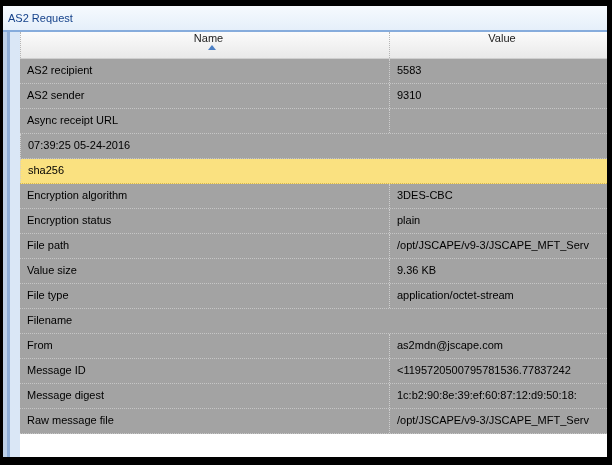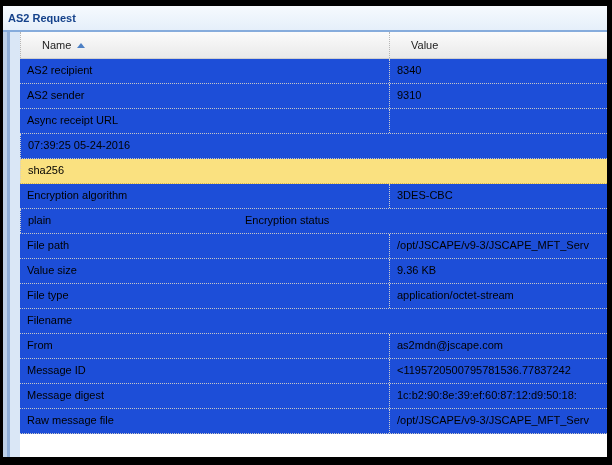--- a/index.html
+++ b/index.html
@@ -27,21 +27,21 @@
     flex: none;
     height: 24px;
     background: linear-gradient(to bottom, #F6FAFE, #E5EFFA);
     border-bottom: 2px solid #86ACDC;
     display: flex; align-items: center;
     padding-left: 5px;
   }
   .title-bar span {
     color: #15428B;
     font-size: 11px;
-    font-weight: bold;
+    font-weight: normal;
   }
   .content {
     flex: 1;
     display: flex;
     overflow: hidden;
   }
   .left-gutter {
     flex: none;
     width: 17px;
     background: linear-gradient(to right,
@@ -60,43 +60,43 @@
     height: 27px;
     display: flex;
     background: linear-gradient(to bottom, #FBFBFB, #E9E9E9);
     border-bottom: 1px solid #CFCFCF;
     box-sizing: border-box;
   }
   .hcell {
     display: flex; align-items: center;
     font-size: 11px;
     color: #222;
-    padding-left: 21px;
+    padding-left: 7px;
     border-left: 1px dotted #B5B5B5;
     box-sizing: border-box;
     cursor: pointer;
-    white-space: nowrap; overflow: hidden;
+    white-space: nowrap; overflow: hidden; flex-direction: column;
   }
   .hcell.name-col { width: 369px; flex: none; }
   .hcell.value-col { flex: 1; }
   .sort-arrow {
     width: 0; height: 0;
     border-left: 4px solid transparent;
     border-right: 4px solid transparent;
     border-bottom: 5px solid #4D80C4;
     margin-left: 6px;
     margin-top: 1px;
   }
   .grid-body { flex: 1; overflow: hidden; }
   .row {
     height: 25px;
     display: flex;
     border-bottom: 1px dotted #C6C6C6;
     box-sizing: border-box;
-    background: #1d4ed8;
+    background: #a3a3a3;
   }
   .row.selected {
     background: #FAE180;
     border-bottom-color: #D8B74E;
   }
   .cell {
     font-size: 11px;
     color: #000;
     line-height: 23px;
     padding-left: 7px;
@@ -128,43 +128,43 @@
             <span class="sort-arrow"></span>
           </div>
           <div class="hcell value-col">
             <span>Value</span>
           </div>
         </div>
 
         <div class="grid-body">
           <div class="row">
               <div class="cell name">AS2 recipient</div>
-              <div class="cell value">8340</div>
+              <div class="cell value">5583</div>
             </div>
             <div class="row">
               <div class="cell name">AS2 sender</div>
               <div class="cell value">9310</div>
             </div>
             <div class="row">
               <div class="cell name">Async receipt URL</div>
               <div class="cell value"></div>
             </div>
             <div class="row">
               <div class="cell value">07:39:25 05-24-2016</div>
             </div>
             <div class="row selected">
               <div class="cell value">sha256</div>
             </div>
             <div class="row">
               <div class="cell name">Encryption algorithm</div>
               <div class="cell value">3DES-CBC</div>
             </div>
             <div class="row">
+              <div class="cell name">Encryption status</div>
               <div class="cell value">plain</div>
-              <div class="cell name">Encryption status</div>
             </div>
             <div class="row">
               <div class="cell name">File path</div>
               <div class="cell value">/opt/JSCAPE/v9-3/JSCAPE_MFT_Serv</div>
             </div>
             <div class="row">
               <div class="cell name">Value size</div>
               <div class="cell value">9.36 KB</div>
             </div>
             <div class="row">

